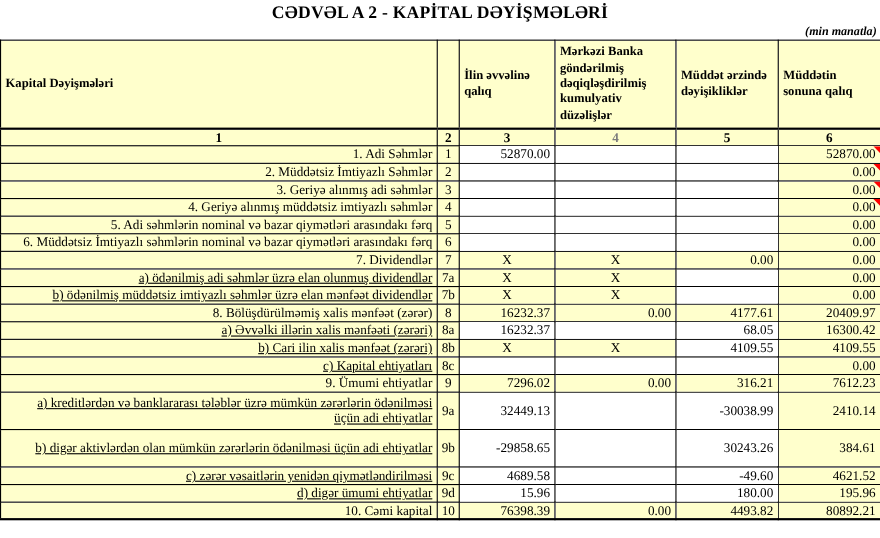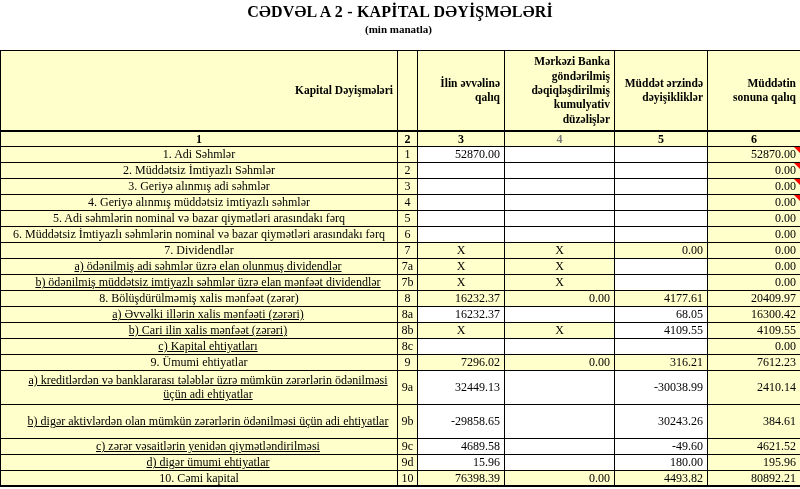--- a/index.html
+++ b/index.html
@@ -19,61 +19,62 @@
     overflow:hidden;
   }
   .page-title{
     margin:3px 0 0 0;
     text-align:center;
     font-size:16px;
     font-weight:bold;
     letter-spacing:.2px;
   }
   .unit-note{
-    text-align:center;
+    text-align:right;
     font-size:11px;
-    font-weight:bold;
-    margin:2px 3px 15px 0;
+    font-style:italic;
+    font-weight:bold;
+    margin:2px 3px 1px 0;
   }
   table.capital{
     width:800px;
     border-collapse:collapse;
     table-layout:fixed;
     border:1px solid var(--border);
     border-bottom:2px solid var(--border);
   }
   td{
     border:1px solid var(--border);
     padding:0 4px;
     font-size:12px;
     line-height:1.2;
     vertical-align:middle;
     overflow:hidden;
   }
   tr.header-row td{
     background:var(--yellow);
     font-weight:bold;
-    text-align:right;
+    text-align:left;
     font-size:11.5px;
     line-height:1.25;
     border-bottom:2px solid var(--border);
     height:80px;
   }
   tr.number-row td{
     background:var(--yellow);
     font-weight:bold;
     text-align:center;
     height:15px;
     font-size:12px;
     padding:0 2px;
   }
   tr.number-row td.muted{color:var(--muted-num);}
   tbody tr{height:16px;}
   tbody tr.tall{height:34px;margin-left:21px;}
-  td.label{text-align:center;background:var(--yellow);}
+  td.label{text-align:right;background:var(--yellow);}
   td.label.nowrap{white-space:nowrap;}
   td.label.indent{padding-left:22px;text-decoration:underline;}
   td.num{text-align:center;background:var(--yellow);padding:0 1px;}
   td.val{text-align:right;position:relative;}
   td.val.center{text-align:center;}
   td.y{background:var(--yellow);}
   td.w{background:var(--white);}
   span.marker{
     position:absolute;top:0;right:0;
     width:0;height:0;

